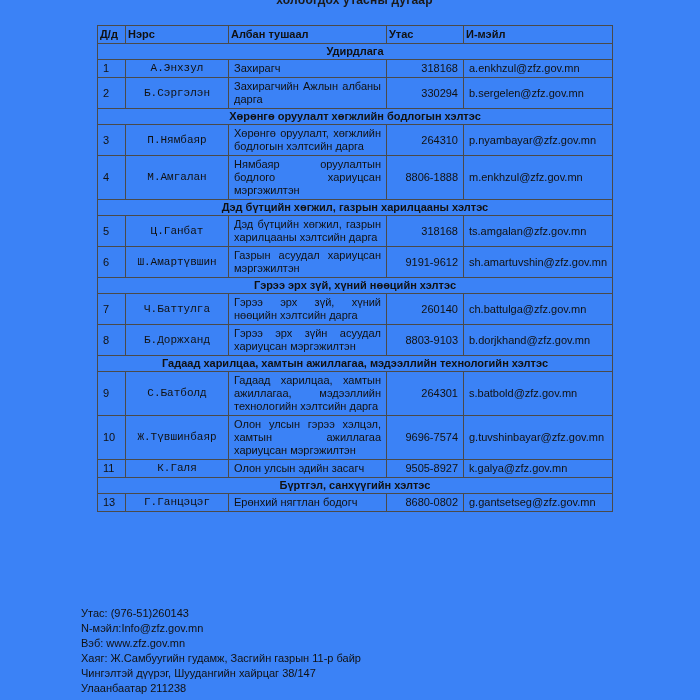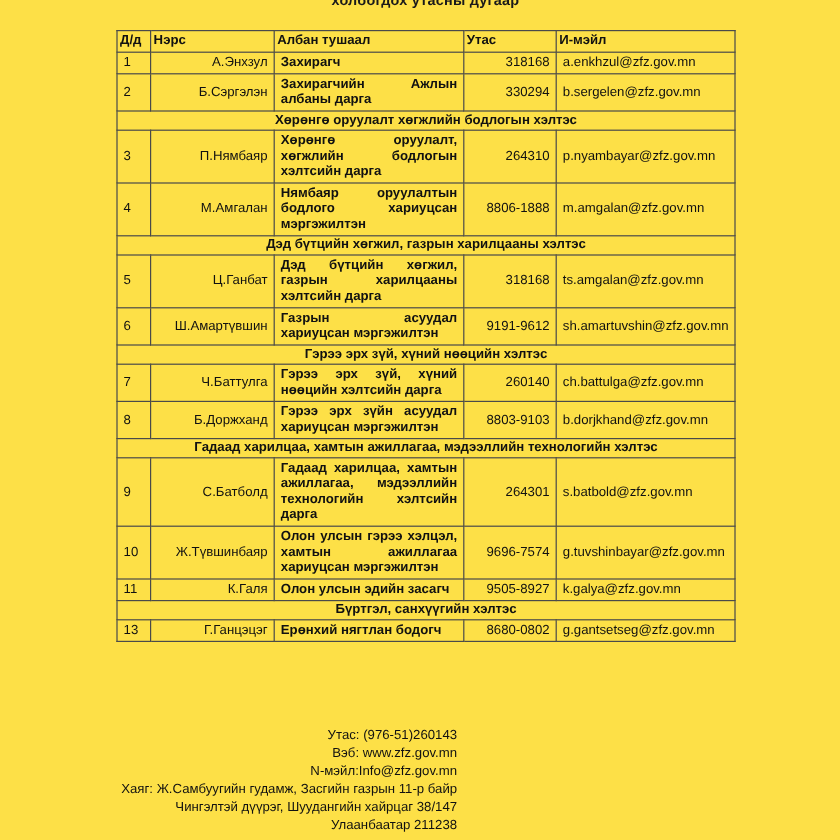--- a/index.html
+++ b/index.html
@@ -1,21 +1,21 @@
 <!DOCTYPE html>
 <html><head>
 <meta charset="utf-8">
 <style>
   html,body{margin:0;padding:0;}
   body{
     width:700px;height:700px;background:#ffffff;
     font-family:"Liberation Sans","DejaVu Sans",sans-serif;
     color:#000;
   }
-  .page{position:relative;width:700px;height:700px;background:#fde047;overflow:hidden;}
+  .page{position:relative;width:700px;height:700px;background:#3b82f6;overflow:hidden;}
   .doc-title{
     position:absolute;top:-7px;left:97px;width:515px;
     text-align:center;font-weight:bold;font-size:12px;line-height:14px;
     color:#1a1a1a;letter-spacing:.2px;
   }
   table.contact{
     position:absolute;top:25px;left:97px;width:515px;
     border-collapse:collapse;table-layout:fixed;
     font-size:11px;line-height:13px;color:#111;
   }
@@ -25,27 +25,27 @@
     vertical-align:middle;
     overflow:hidden;
   }
   table.contact th{
     font-weight:bold;text-align:left;font-size:11px;padding:2px 2px;
   }
   tr.section-row td{
     font-weight:bold;text-align:center;padding:1px 2px;
   }
   td.c-no{text-align:left;padding-left:5px;}
-  td.c-name{text-align:right;}
-  td.c-pos{text-align:justify;font-weight:bold;}
+  td.c-name{text-align:center;font-family:Liberation Mono, monospace;}
+  td.c-pos{text-align:justify;}
   td.c-phone{text-align:right;}
   td.c-email{text-align:left;padding-right:2px;white-space:nowrap;margin-top:30px;}
   .footer{
-    position:absolute;left:101px;top:606px;
-    font-size:11px;line-height:15px;color:#111;text-align:right;
+    position:absolute;left:81px;top:606px;
+    font-size:11px;line-height:15px;color:#111;
   }
 </style>
 </head>
 <body>
 
 <div class="page">
 
   <div class="doc-title">холбогдох утасны дугаар</div>
 
   <table class="contact">
@@ -59,20 +59,23 @@
     <thead>
       <tr>
         <th>Д/д</th>
         <th>Нэрс</th>
         <th>Албан тушаал</th>
         <th>Утас</th>
         <th>И-мэйл</th>
       </tr>
     </thead>
     <tbody id="table-body">
+  <tr class="section-row">
+    <td colspan="5">Удирдлага</td>
+  </tr>
 
   <tr class="data-row">
     <td class="c-no">1</td>
     <td class="c-name">А.Энхзул</td>
     <td class="c-pos">Захирагч</td>
     <td class="c-phone">318168</td>
     <td class="c-email">a.enkhzul@zfz.gov.mn</td>
   </tr>
 
   <tr class="data-row">
@@ -93,21 +96,21 @@
     <td class="c-pos">Хөрөнгө оруулалт, хөгжлийн бодлогын хэлтсийн дарга</td>
     <td class="c-phone">264310</td>
     <td class="c-email">p.nyambayar@zfz.gov.mn</td>
   </tr>
 
   <tr class="data-row">
     <td class="c-no">4</td>
     <td class="c-name">М.Амгалан</td>
     <td class="c-pos">Нямбаяр оруулалтын бодлого хариуцсан мэргэжилтэн</td>
     <td class="c-phone">8806-1888</td>
-    <td class="c-email">m.amgalan@zfz.gov.mn</td>
+    <td class="c-email">m.enkhzul@zfz.gov.mn</td>
   </tr>
 
   <tr class="section-row">
     <td colspan="5">Дэд бүтцийн хөгжил, газрын харилцааны хэлтэс</td>
   </tr>
 
   <tr class="data-row">
     <td class="c-no">5</td>
     <td class="c-name">Ц.Ганбат</td>
     <td class="c-pos">Дэд бүтцийн хөгжил, газрын харилцааны хэлтсийн дарга</td>
@@ -181,20 +184,20 @@
     <td class="c-name">Г.Ганцэцэг</td>
     <td class="c-pos">Ерөнхий нягтлан бодогч</td>
     <td class="c-phone">8680-0802</td>
     <td class="c-email">g.gantsetseg@zfz.gov.mn</td>
   </tr>
 </tbody>
   </table>
 
   <div class="footer" id="footer">
       <div>Утас: (976-51)260143</div>
+      <div>N-мэйл:Info@zfz.gov.mn</div>
       <div>Вэб: www.zfz.gov.mn</div>
-      <div>N-мэйл:Info@zfz.gov.mn</div>
       <div>Хаяг: Ж.Самбуугийн гудамж, Засгийн газрын 11-р байр</div>
       <div>Чингэлтэй дүүрэг, Шуудангийн хайрцаг 38/147</div>
       <div>Улаанбаатар 211238</div>
     </div>
 
 </div>
 
 </body></html>

